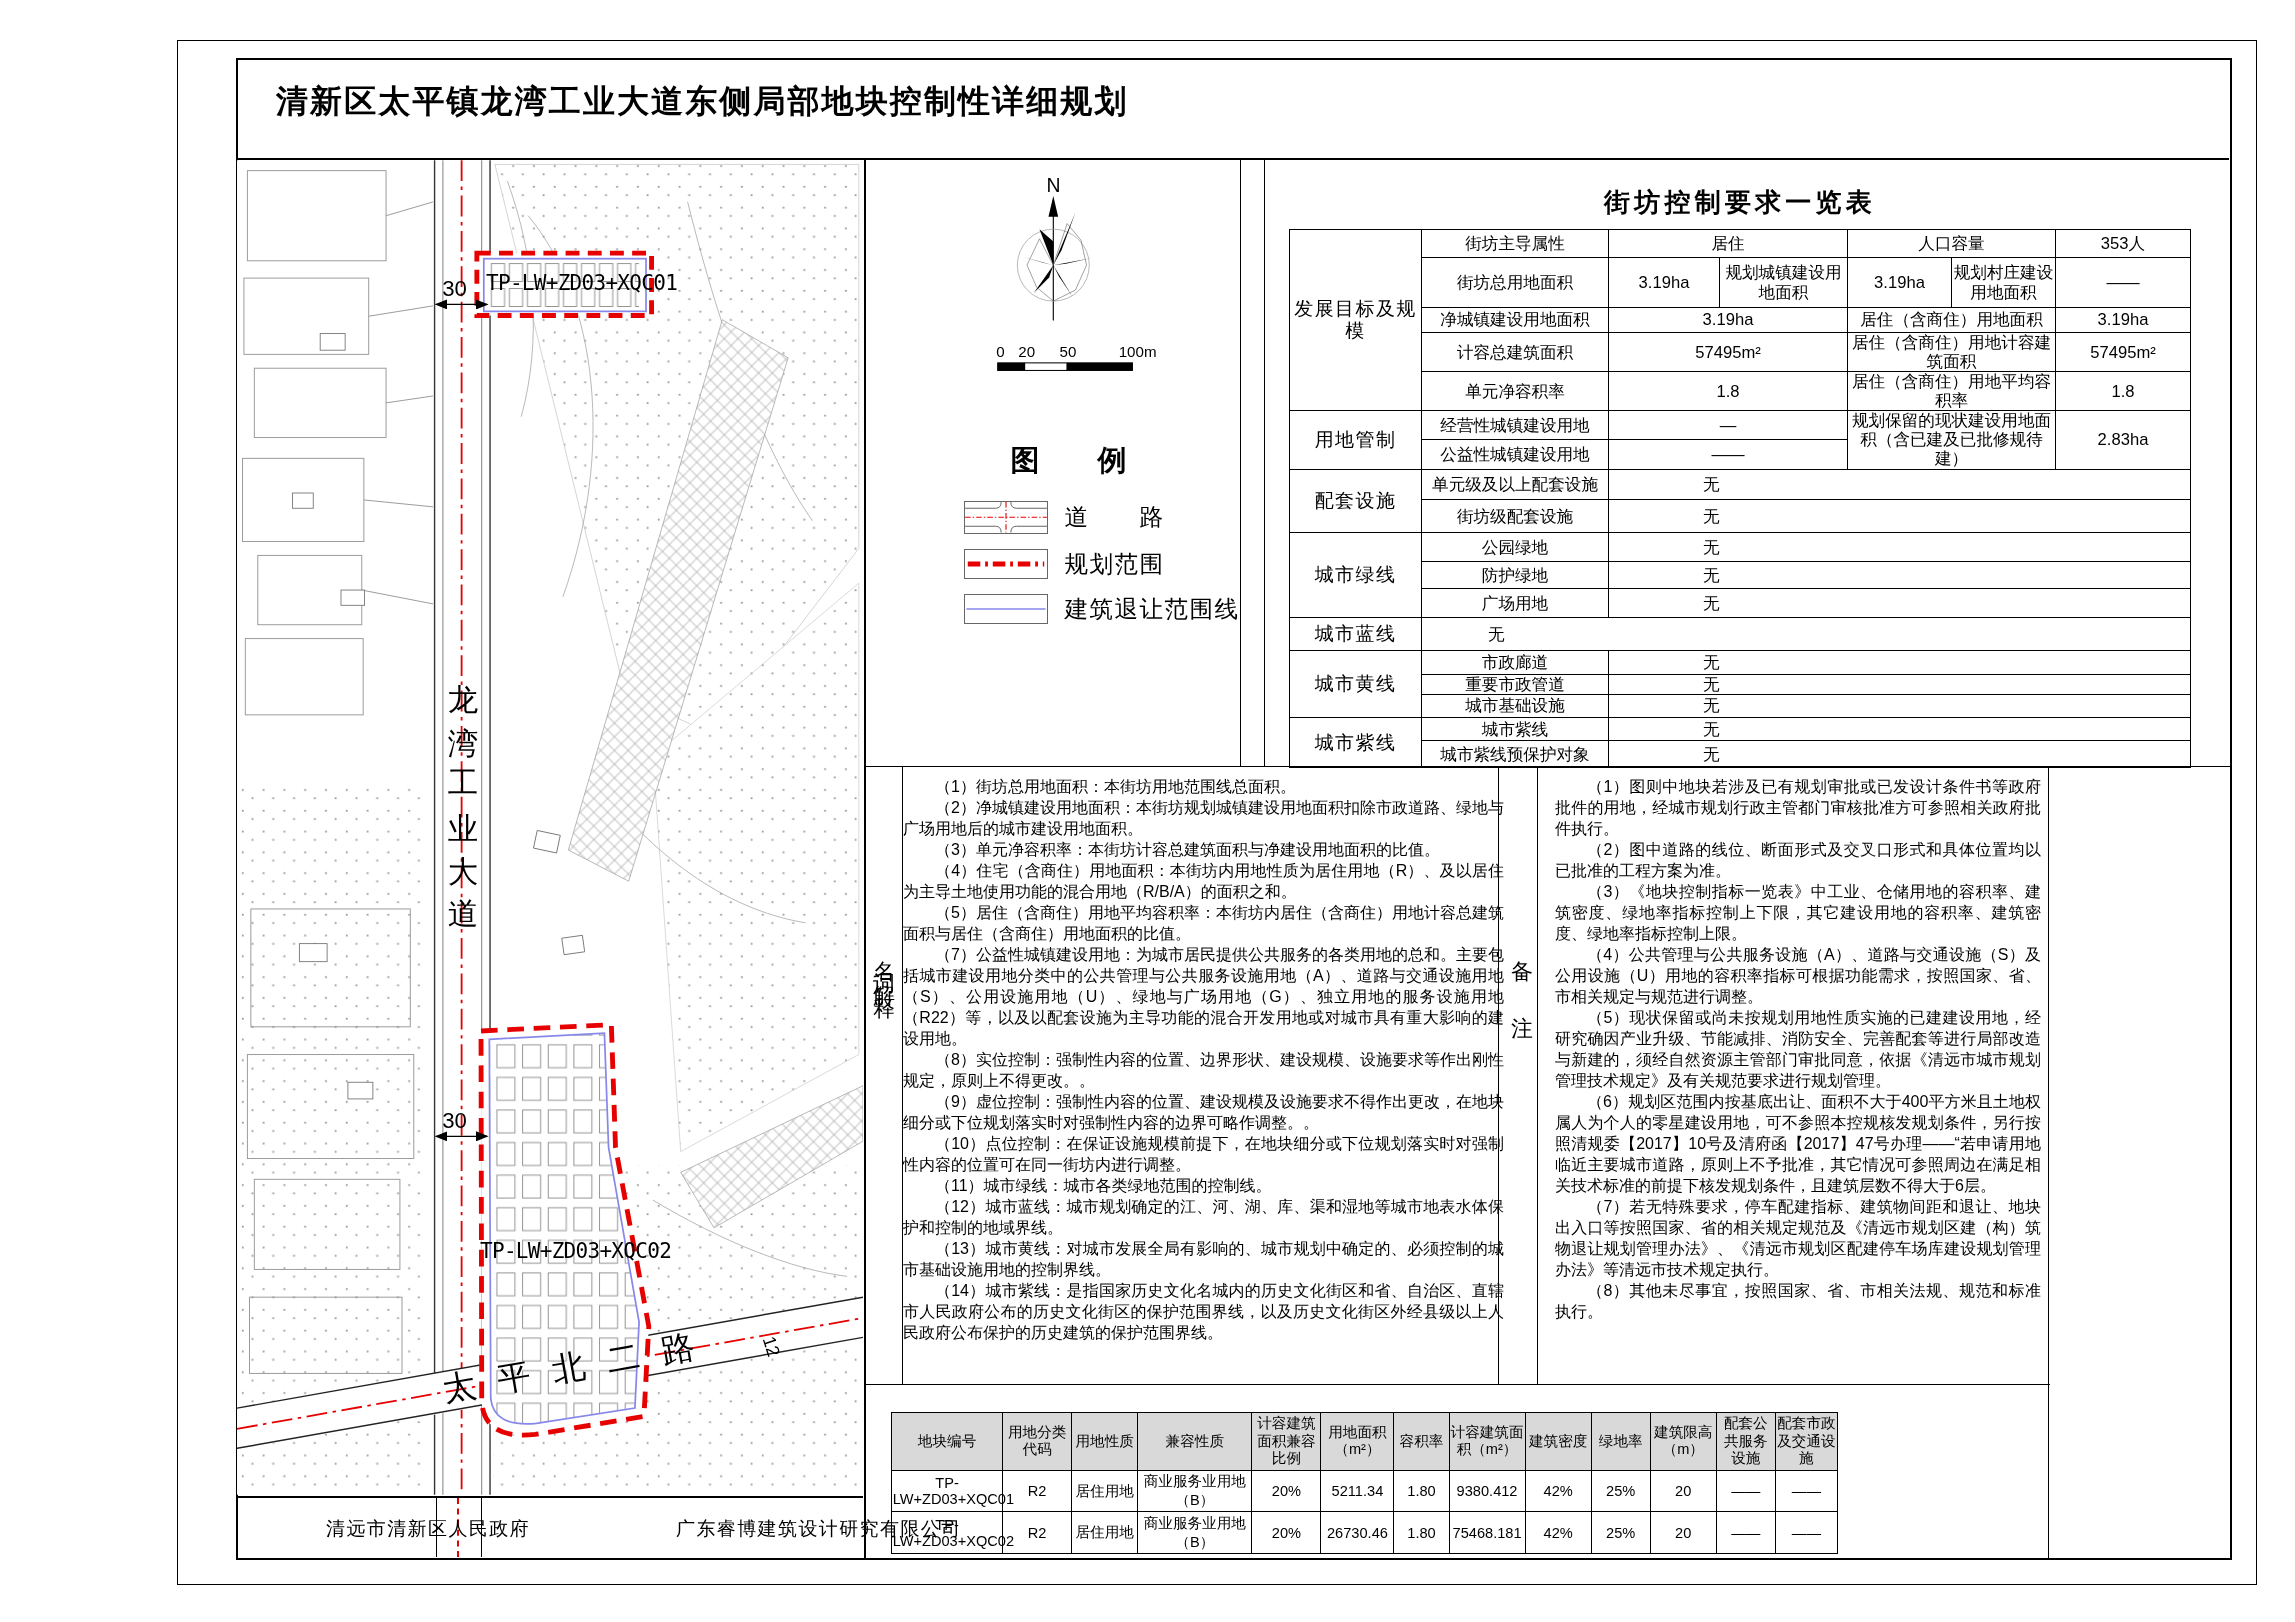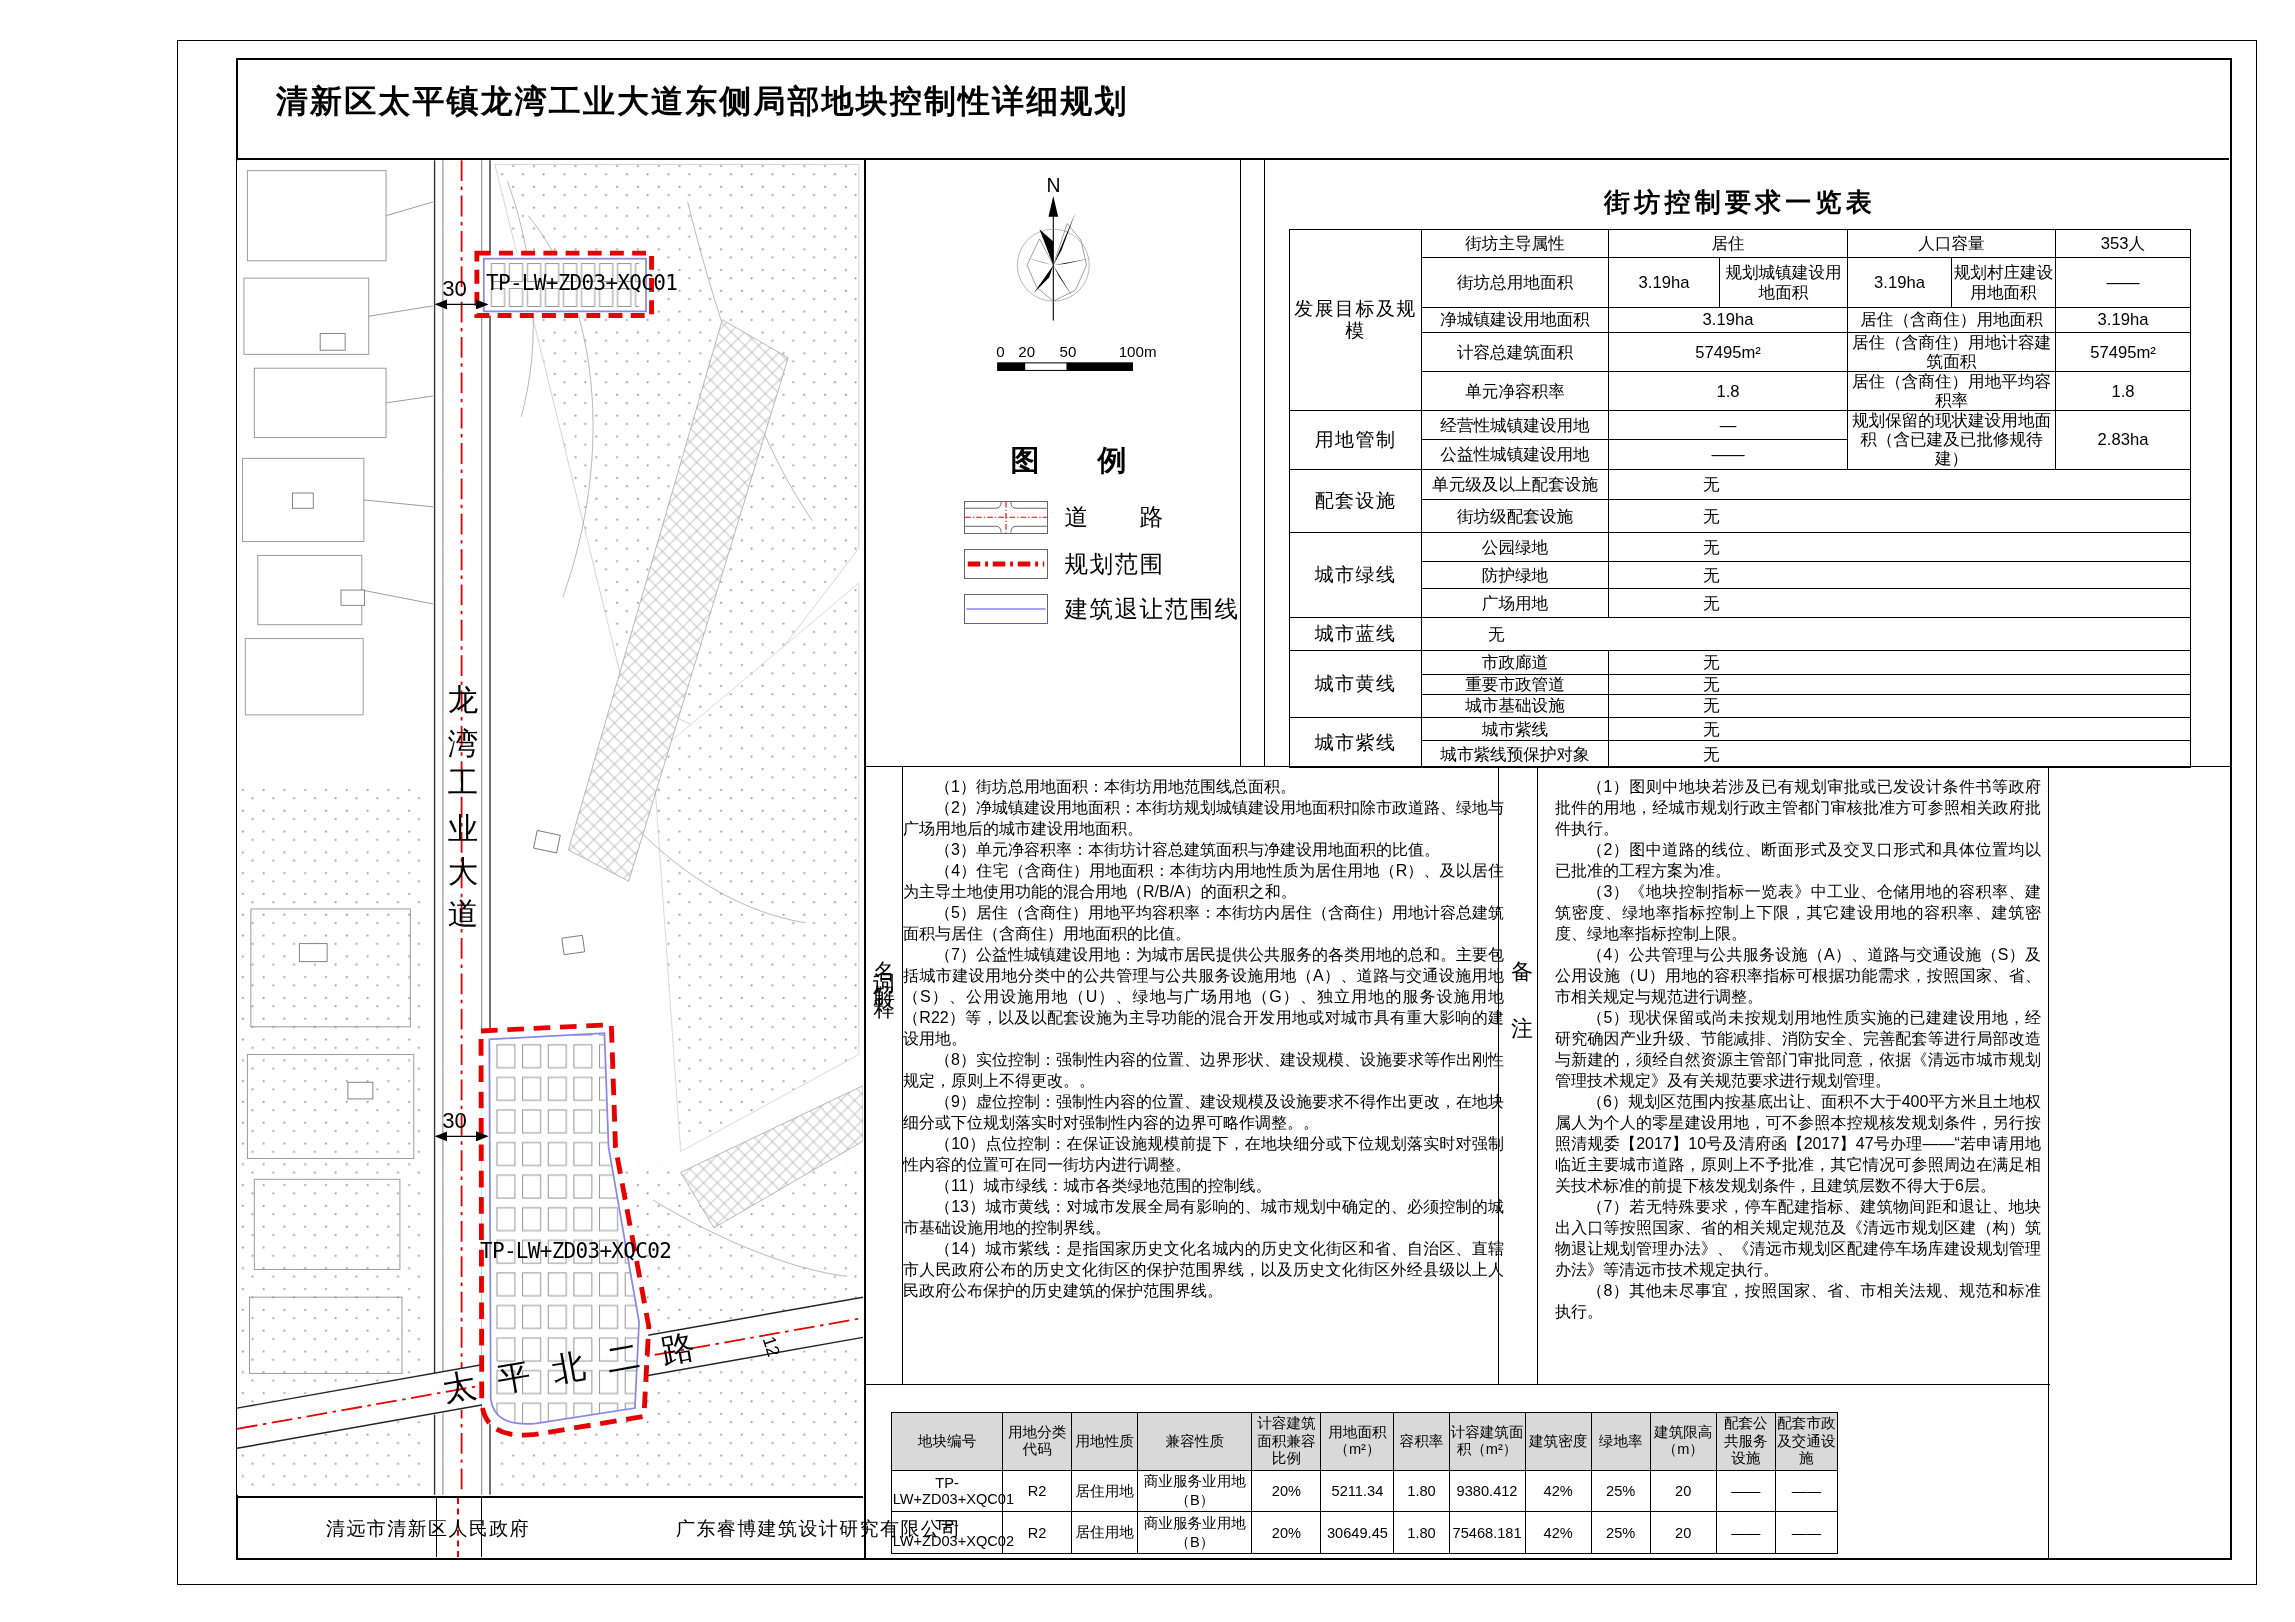--- a/index.html
+++ b/index.html
@@ -335,20 +335,21 @@
       <p class="para">（1）街坊总用地面积：本街坊用地范围线总面积。</p>
       <p class="para">（2）净城镇建设用地面积：本街坊规划城镇建设用地面积扣除市政道路、绿地与广场用地后的城市建设用地面积。</p>
       <p class="para">（3）单元净容积率：本街坊计容总建筑面积与净建设用地面积的比值。</p>
       <p class="para">（4）住宅（含商住）用地面积：本街坊内用地性质为居住用地（R）、及以居住为主导土地使用功能的混合用地（R/B/A）的面积之和。</p>
       <p class="para">（5）居住（含商住）用地平均容积率：本街坊内居住（含商住）用地计容总建筑面积与居住（含商住）用地面积的比值。</p>
       <p class="para">（7）公益性城镇建设用地：为城市居民提供公共服务的各类用地的总和。主要包括城市建设用地分类中的公共管理与公共服务设施用地（A）、道路与交通设施用地（S）、公用设施用地（U）、绿地与广场用地（G）、独立用地的服务设施用地（R22）等，以及以配套设施为主导功能的混合开发用地或对城市具有重大影响的建设用地。</p>
       <p class="para">（8）实位控制：强制性内容的位置、边界形状、建设规模、设施要求等作出刚性规定，原则上不得更改。。</p>
       <p class="para">（9）虚位控制：强制性内容的位置、建设规模及设施要求不得作出更改，在地块细分或下位规划落实时对强制性内容的边界可略作调整。。</p>
       <p class="para">（10）点位控制：在保证设施规模前提下，在地块细分或下位规划落实时对强制性内容的位置可在同一街坊内进行调整。</p>
       <p class="para">（11）城市绿线：城市各类绿地范围的控制线。</p>
+      <p class="para">（12）城市蓝线：城市规划确定的江、河、湖、库、渠和湿地等城市地表水体保护和控制的地域界线。</p>
       <p class="para">（13）城市黄线：对城市发展全局有影响的、城市规划中确定的、必须控制的城市基础设施用地的控制界线。</p>
       <p class="para">（14）城市紫线：是指国家历史文化名城内的历史文化街区和省、自治区、直辖市人民政府公布的历史文化街区的保护范围界线，以及历史文化街区外经县级以上人民政府公布保护的历史建筑的保护范围界线。</p>
     </div>
 
   <div class="vtext" style="left:1507px;top:943px;font-size:22px;letter-spacing:55px;">备注</div>
   <div class="textpanel" style="left:1555px;top:776px;width:486px;height:606px;">
       <p class="para">（1）图则中地块若涉及已有规划审批或已发设计条件书等政府批件的用地，经城市规划行政主管都门审核批准方可参照相关政府批件执行。</p>
       <p class="para">（2）图中道路的线位、断面形式及交叉口形式和具体位置均以已批准的工程方案为准。</p>
       <p class="para">（3）《地块控制指标一览表》中工业、仓储用地的容积率、建筑密度、绿地率指标控制上下限，其它建设用地的容积率、建筑密度、绿地率指标控制上限。</p>
       <p class="para">（4）公共管理与公共服务设施（A）、道路与交通设施（S）及公用设施（U）用地的容积率指标可根据功能需求，按照国家、省、市相关规定与规范进行调整。</p>
@@ -406,21 +407,21 @@
           <td>20</td>
           <td>——</td>
           <td>——</td>
         </tr>
         <tr style="height: 21px;">
           <td>TP-LW+ZD03+XQC02</td>
           <td>R2</td>
           <td>居住用地</td>
           <td>商业服务业用地（B）</td>
           <td>20%</td>
-          <td>30649.45</td>
+          <td>26730.46</td>
           <td>1.80</td>
           <td>75468.181</td>
           <td>42%</td>
           <td>25%</td>
           <td>20</td>
           <td>——</td>
           <td>——</td>
         </tr>
       </tbody>
   </table>

